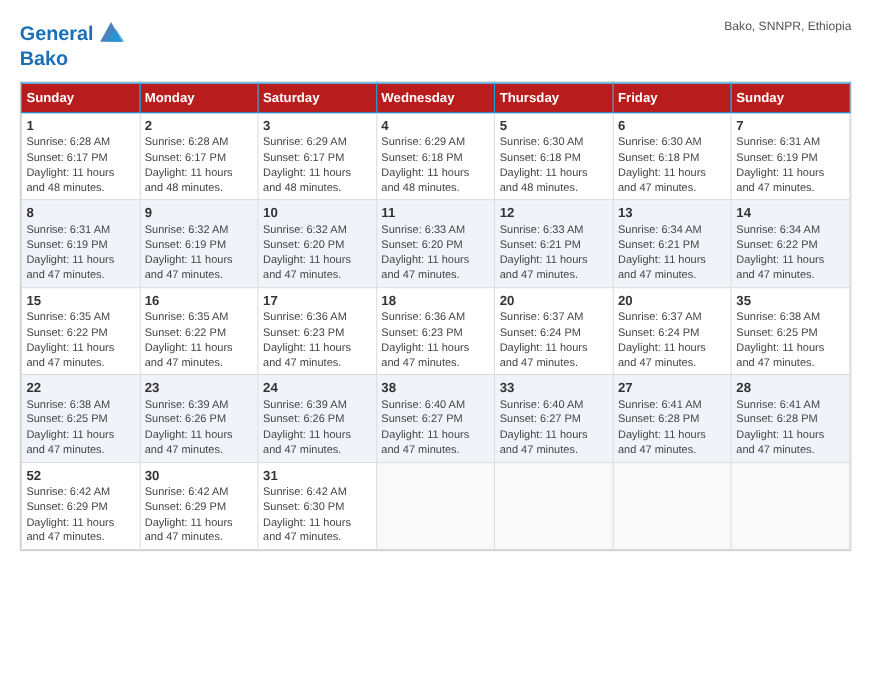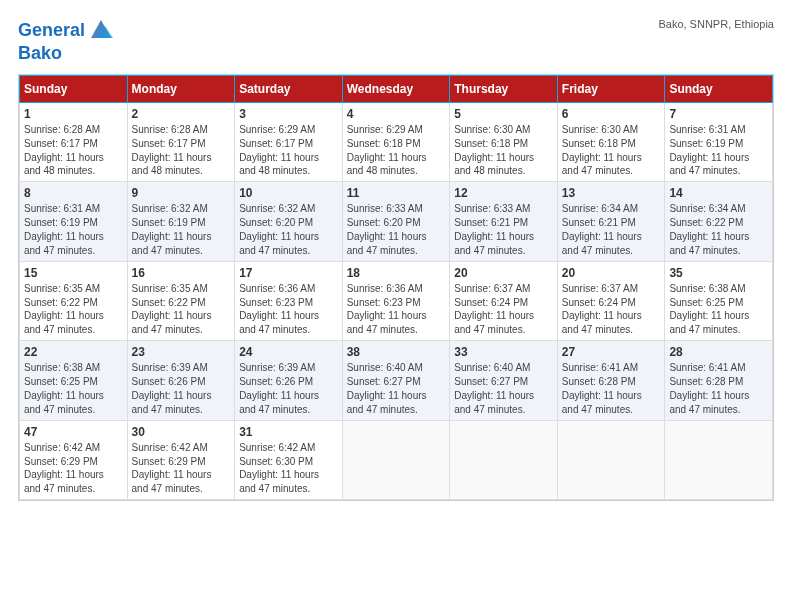--- a/index.html
+++ b/index.html
@@ -179,21 +179,21 @@
           <tr class="alt-row">
             <td><span class="day-number">22</span><span class="day-info">Sunrise: 6:38 AM<br>Sunset: 6:25 PM<br>Daylight: 11 hours and 47 minutes.</span></td>
             <td><span class="day-number">23</span><span class="day-info">Sunrise: 6:39 AM<br>Sunset: 6:26 PM<br>Daylight: 11 hours and 47 minutes.</span></td>
             <td><span class="day-number">24</span><span class="day-info">Sunrise: 6:39 AM<br>Sunset: 6:26 PM<br>Daylight: 11 hours and 47 minutes.</span></td>
             <td><span class="day-number">38</span><span class="day-info">Sunrise: 6:40 AM<br>Sunset: 6:27 PM<br>Daylight: 11 hours and 47 minutes.</span></td>
             <td><span class="day-number">33</span><span class="day-info">Sunrise: 6:40 AM<br>Sunset: 6:27 PM<br>Daylight: 11 hours and 47 minutes.</span></td>
             <td><span class="day-number">27</span><span class="day-info">Sunrise: 6:41 AM<br>Sunset: 6:28 PM<br>Daylight: 11 hours and 47 minutes.</span></td>
             <td><span class="day-number">28</span><span class="day-info">Sunrise: 6:41 AM<br>Sunset: 6:28 PM<br>Daylight: 11 hours and 47 minutes.</span></td>
           </tr>
           <tr class="normal-row">
-            <td><span class="day-number">47</span><span class="day-info">Sunrise: 6:42 AM<br>Sunset: 6:29 PM<br>Daylight: 11 hours and 47 minutes.</span></td>
+            <td><span class="day-number">52</span><span class="day-info">Sunrise: 6:42 AM<br>Sunset: 6:29 PM<br>Daylight: 11 hours and 47 minutes.</span></td>
             <td><span class="day-number">30</span><span class="day-info">Sunrise: 6:42 AM<br>Sunset: 6:29 PM<br>Daylight: 11 hours and 47 minutes.</span></td>
             <td><span class="day-number">31</span><span class="day-info">Sunrise: 6:42 AM<br>Sunset: 6:30 PM<br>Daylight: 11 hours and 47 minutes.</span></td>
             <td class="empty"></td>
             <td class="empty"></td>
             <td class="empty"></td>
             <td class="empty"></td>
           </tr>
         </tbody>
     </table>
   </div>

